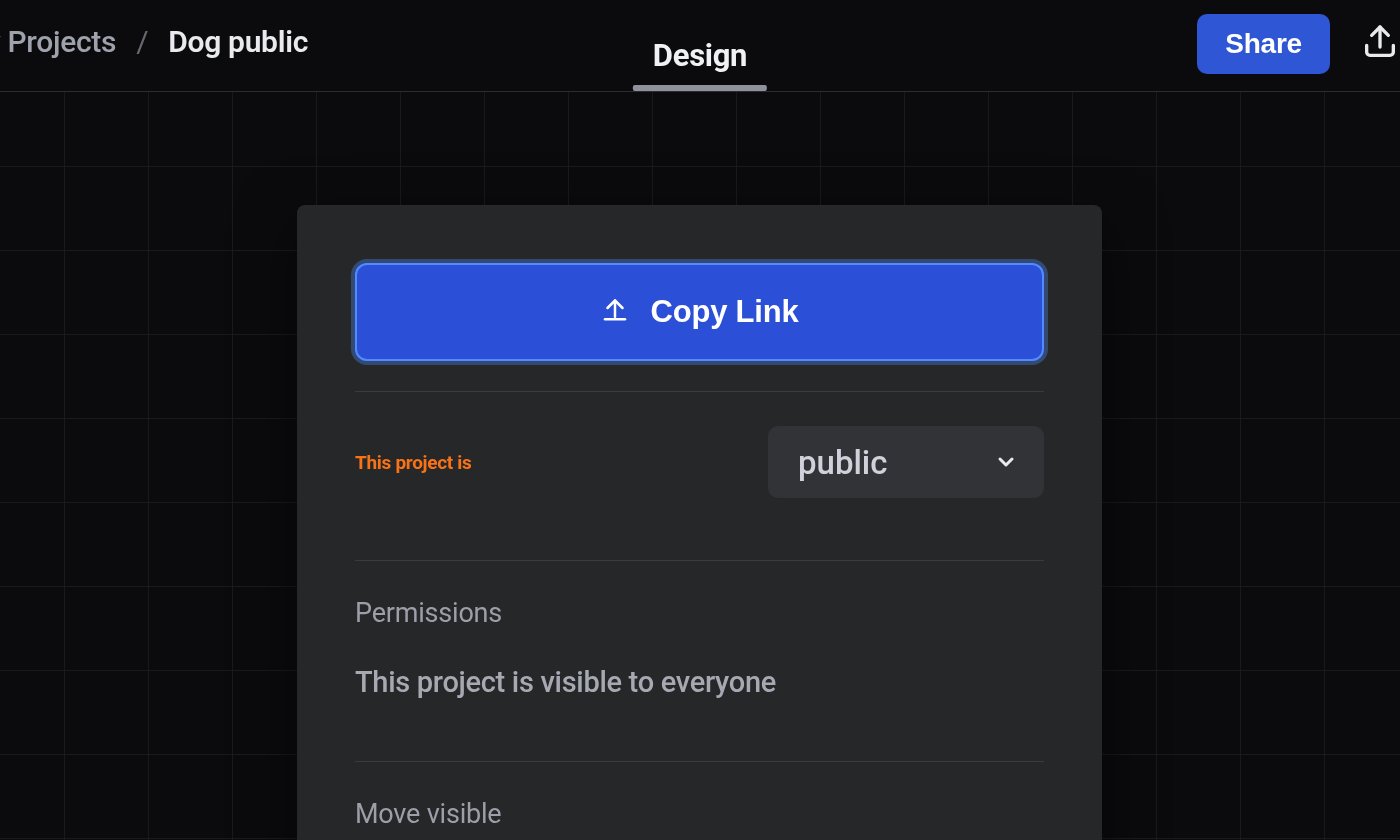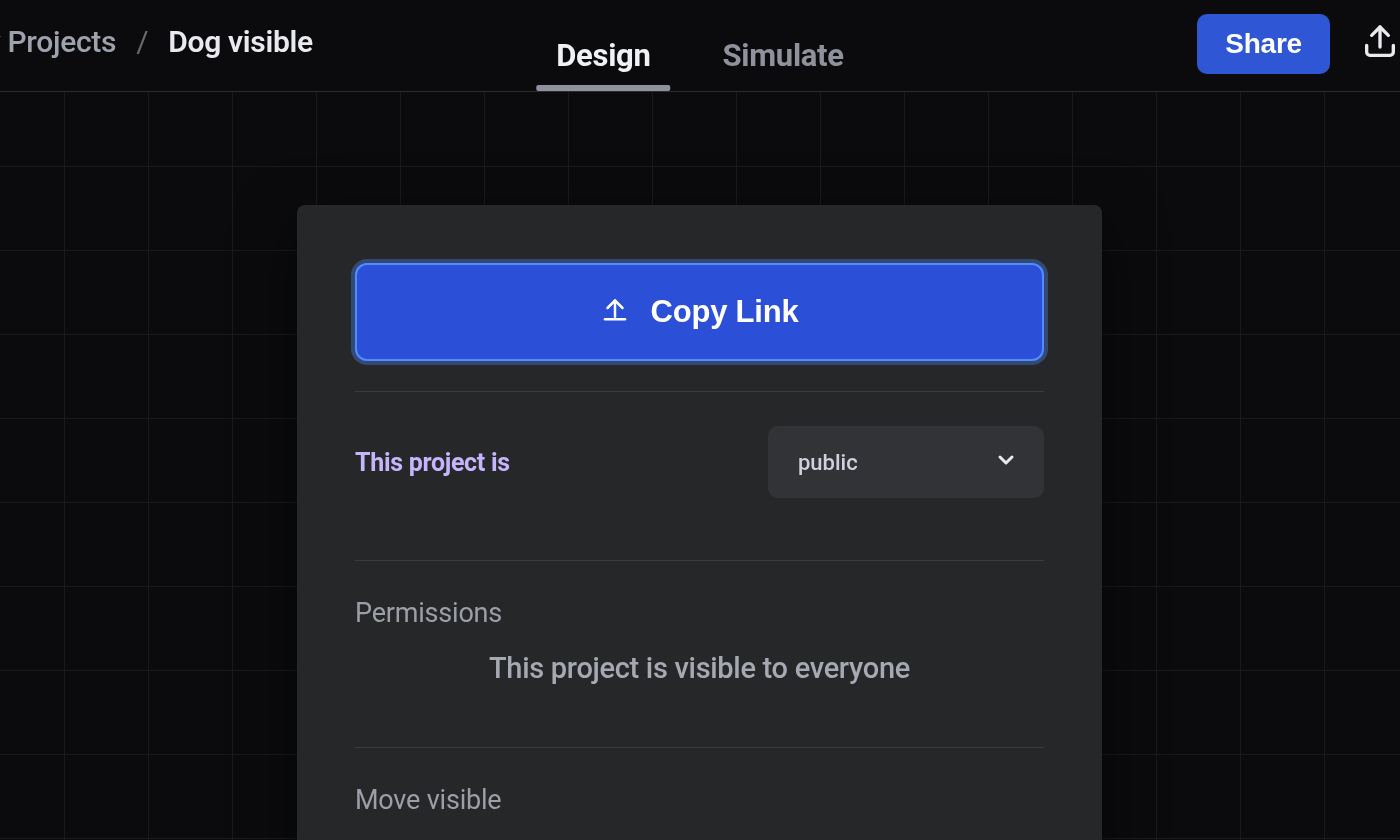--- a/index.html
+++ b/index.html
@@ -143,75 +143,73 @@
     margin: 30px 0 0 0;
   }
 
   .row {
     margin-top: 34px;
     display: flex;
     align-items: center;
     justify-content: space-between;
   }
   .row .label {
-    font-size: 25px;
-    font-weight: 700;
-    color: #c4b5fd;
+    font-size: 19px;
+    font-weight: 700;
+    color: #f97316;
     letter-spacing: -0.3px;
     text-align: center;
   }
 
   .select {
     background: #323336;
     border-radius: 10px;
     height: 72px;
     min-width: 276px;
     padding: 0 26px 0 30px;
     display: flex;
     align-items: center;
     justify-content: space-between;
     gap: 40px;
     color: #cfd2da;
-    font-size: 22px;
+    font-size: 33px;
     font-weight: 500;
     cursor: pointer;
   }
   .select svg { width: 24px; height: 24px; color: #e9eaee; }
 
   .section-title {
     margin-top: 36px;
     font-size: 27px;
     font-weight: 400;
     color: #9d9fa8;
     letter-spacing: -0.2px;
   }
   .section-desc {
-    margin-top: 22px;
+    margin-top: 36px;
     font-size: 29px;
     font-weight: 500;
     color: #a6a9b2;
     letter-spacing: -0.3px;
-    text-align: center;
   }
 
   .spacer-32 { height: 32px; }
 </style>
 </head>
 <body>
 
 <div class="topbar">
   <div class="breadcrumb">
     <span class="parent">My Projects</span>
     <span class="sep">/</span>
-    <span class="current">Dog visible</span>
+    <span class="current">Dog public</span>
   </div>
 
   <div class="tabs">
     <div class="tab active">Design</div>
-    <div class="tab">Simulate</div>
   </div>
 
   <div class="topbar-right">
     <button class="btn-share">Share</button>
     <span>
       <svg class="export-icon" viewBox="0 0 24 24" fill="none" stroke="currentColor" stroke-width="2" stroke-linecap="round" stroke-linejoin="round">
         <path d="M4 14v4a2 2 0 0 0 2 2h12a2 2 0 0 0 2-2v-4"></path>
         <path d="M12 3v12"></path>
         <path d="M7 8l5-5 5 5"></path>
       </svg>

